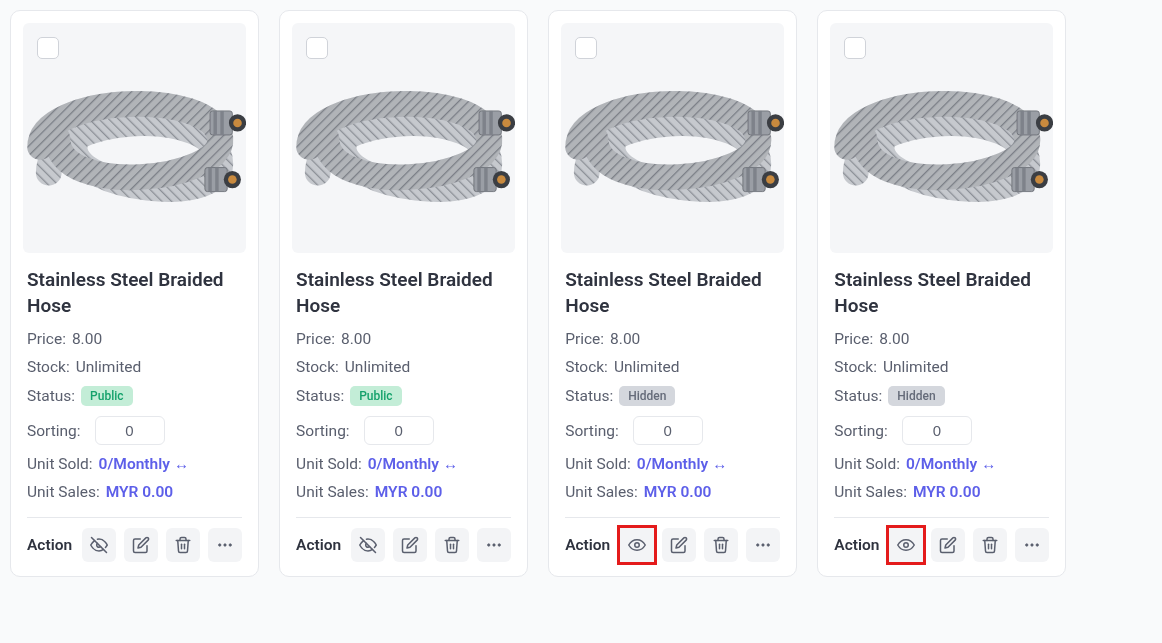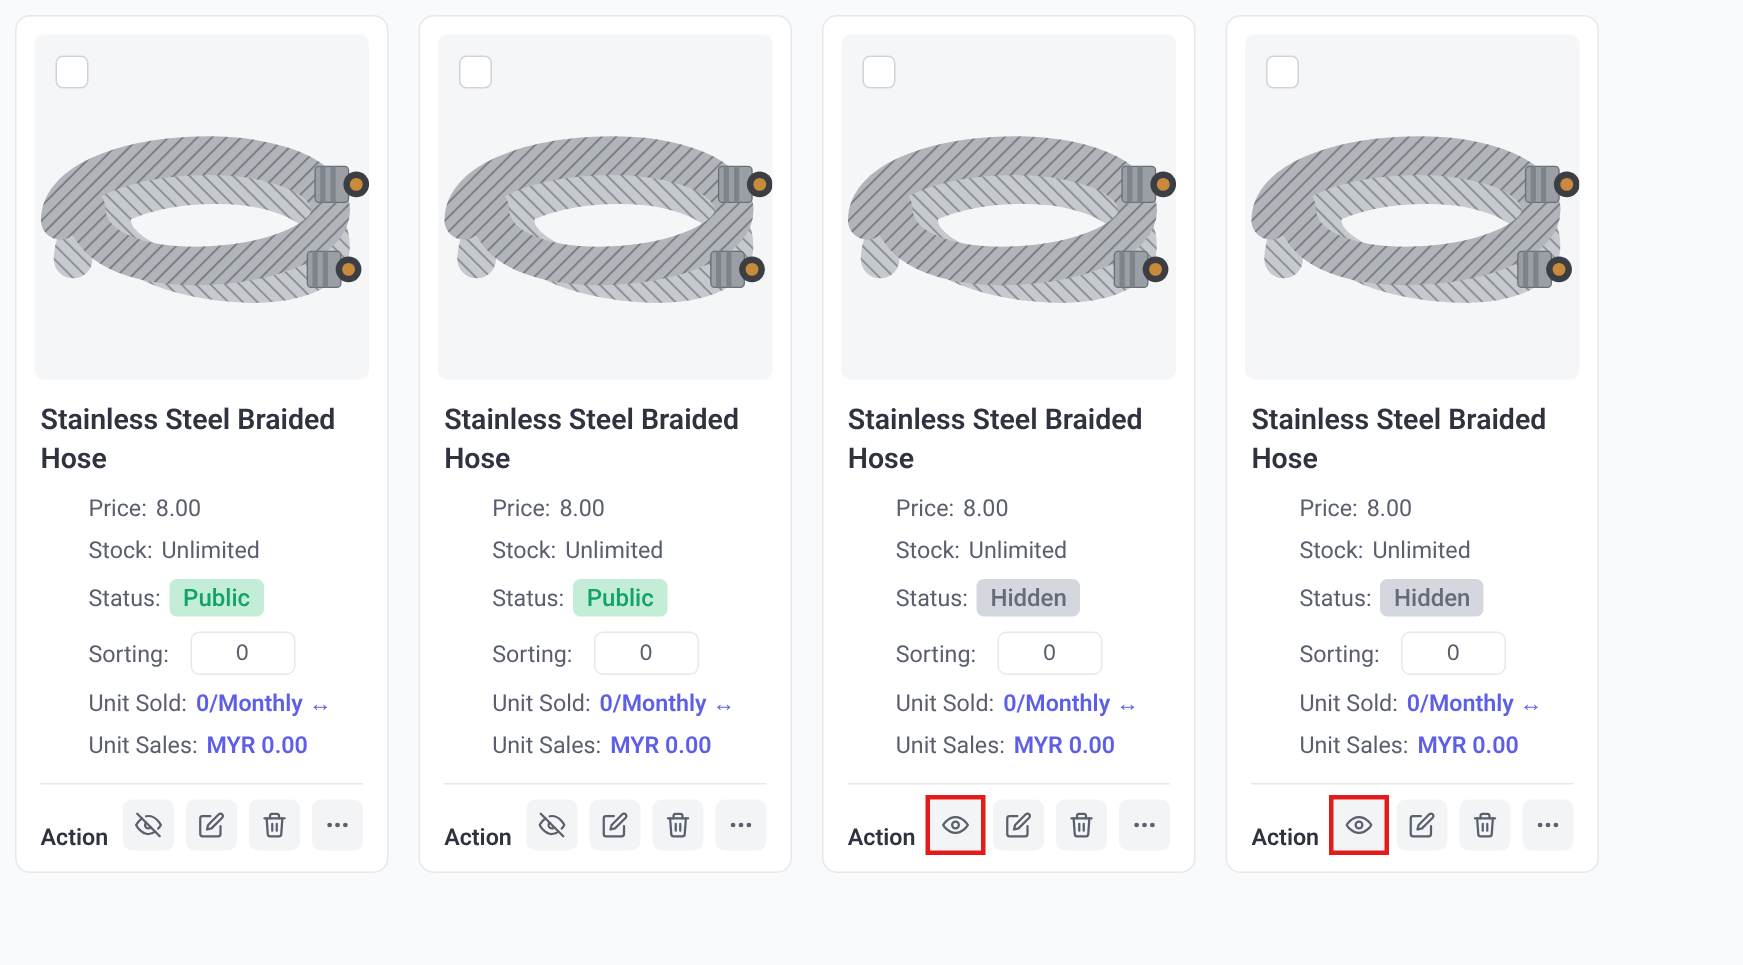--- a/index.html
+++ b/index.html
@@ -68,28 +68,27 @@
     line-height: 1.35;
     margin: 0 0 12px 0;
   }
   .row {
     font-size: 15.5px;
     color: var(--text-muted);
     margin-bottom: 10px;
     display: flex;
     align-items: center;
     gap: 6px;
-    margin-left: 32px;
   }
   .row .label { color: var(--text-muted); }
   .badge {
     display: inline-block;
     padding: 3px 9px;
     border-radius: 5px;
-    font-size: 16px;
+    font-size: 12px;
     font-weight: 500;
   }
   .badge.public { background: var(--green-bg); color: var(--green-text); }
   .badge.hidden { background: var(--gray-badge-bg); color: var(--gray-badge-text); }
   .sort-input {
     width: 70px;
     padding: 5px 0;
     text-align: center;
     border: 1px solid var(--border);
     border-radius: 6px;
@@ -107,21 +106,21 @@
     justify-content: center;
   }
   .swap-icon { font-size: 15px; }
   .divider {
     border: none;
     border-top: 1px solid var(--border);
     margin: 6px 0 10px 0;
   }
   .action-row {
     display: flex;
-    align-items: flex-end;
+    align-items: center;
     gap: 8px;
   }
   .action-label {
     font-weight: 600;
     font-size: 15.5px;
     margin-right: 2px;
     color: #2f333f;
   }
   .action-btn {
     width: 34px;

